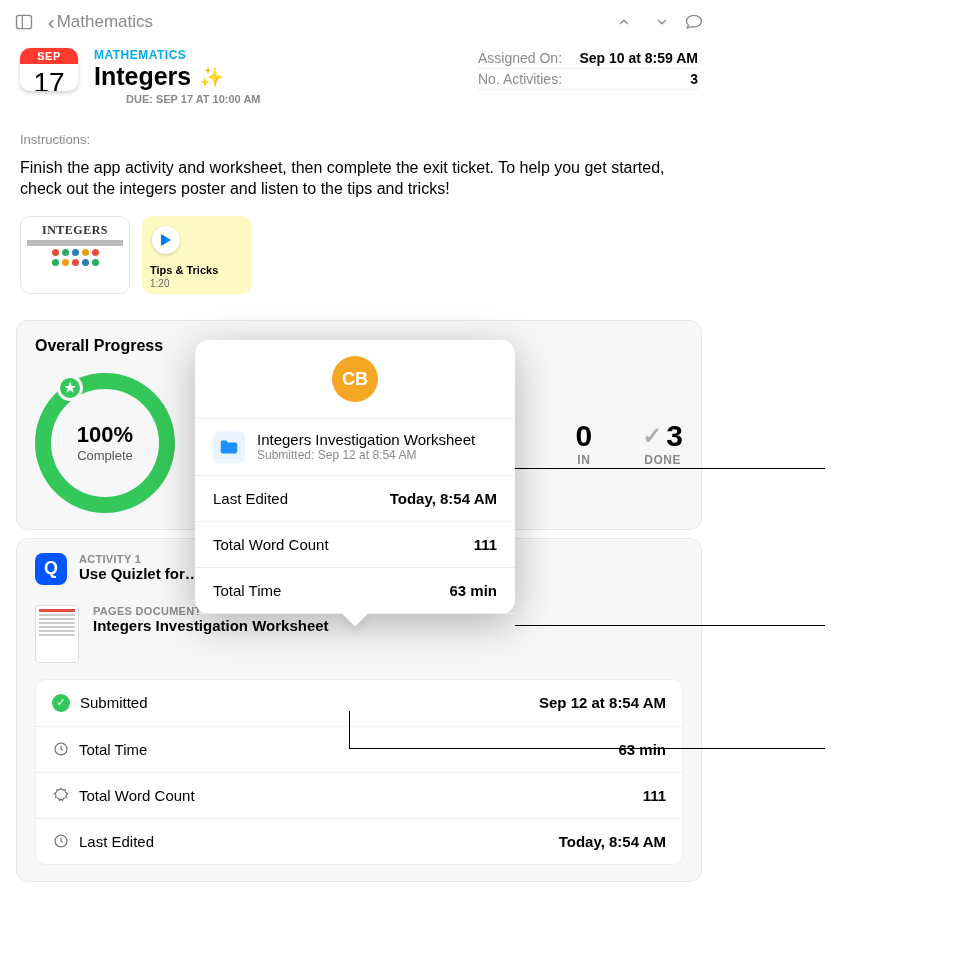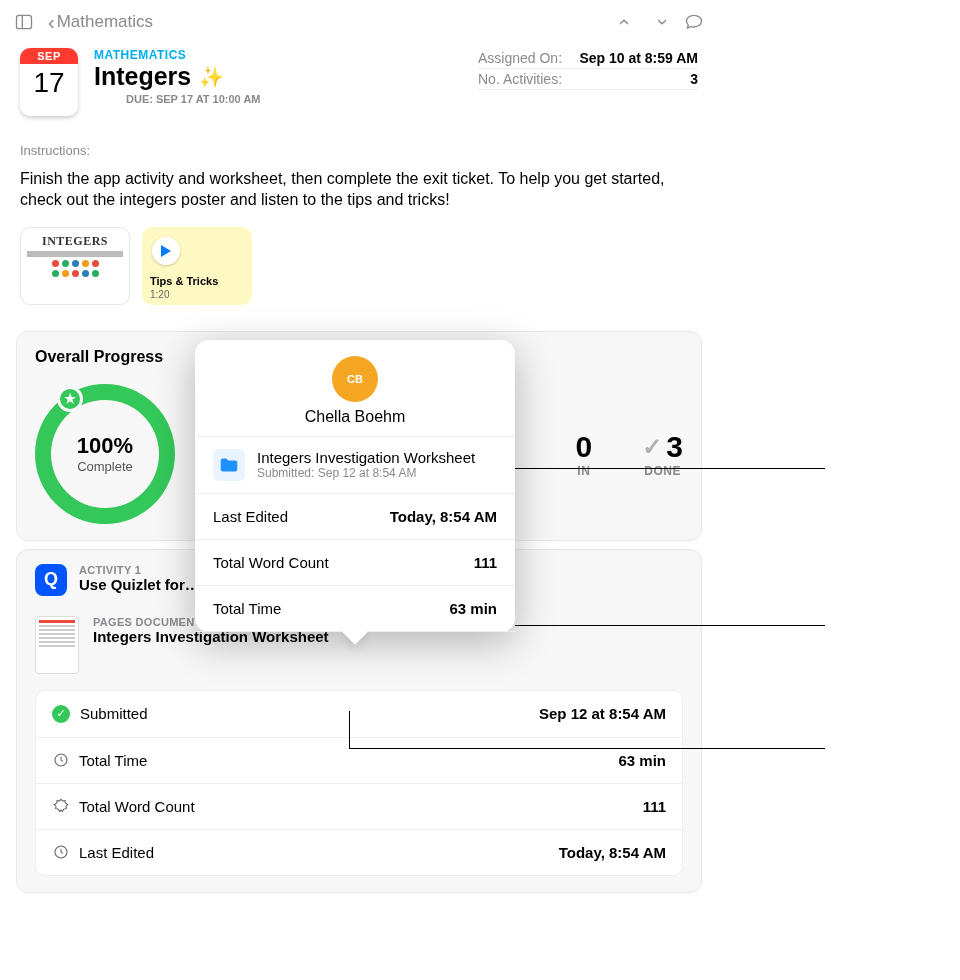--- a/index.html
+++ b/index.html
@@ -33,21 +33,21 @@
   .icon-sm { width: 20px; height: 20px; display: inline-flex; align-items: center; justify-content: center; }
   .chev { font-size: 20px; line-height: 1; }
 
   
   .header {
     display: flex;
     align-items: flex-start;
     padding: 4px 20px 12px 20px;
   }
   .cal {
-    width: 58px; height: 68px;
+    width: 58px; height: 43px;
     border-radius: 10px;
     background: #fff;
     box-shadow: 0 2px 4px rgba(0,0,0,.2);
     overflow: hidden;
     flex-shrink: 0;
   }
   .cal .month { background: #ff3b30; color: #fff; text-align: center; font-size: 11px; font-weight: 700; padding: 2px 0; letter-spacing: .5px; }
   .cal .day { text-align: center; font-size: 28px; font-weight: 500; padding-top: 3px; }
   .title-block { margin-left: 16px; }
   .subject-chip { color: #00adef; font-size: 12px; font-weight: 700; letter-spacing: .5px; }
@@ -174,21 +174,21 @@
   .popover {
     position:absolute;
     left:195px; top:340px;
     width:320px;
     background:#fff;
     border-radius:14px;
     box-shadow: 0 10px 40px rgba(0,0,0,.28);
     z-index:20;
   }
   .popover .student { text-align:center; padding:16px 18px 10px; border-bottom:1px solid #eee; }
-  .avatar { width:46px; height:46px; border-radius:50%; background:#f5a623; color:#fff; font-weight:700; display:inline-flex; align-items:center; justify-content:center; font-size:11px; margin-bottom:6px; }
+  .avatar { width:46px; height:46px; border-radius:50%; background:#f5a623; color:#fff; font-weight:700; display:inline-flex; align-items:center; justify-content:center; font-size:18px; margin-bottom:6px; }
   .student-name { font-size:16px; }
   .pop-row { display:flex; justify-content:space-between; padding:14px 18px; border-bottom:1px solid #eee; font-size:15px; }
   .pop-row:last-child { border-bottom:none; }
   .pop-row .val { font-weight:700; font-size:15px; }
   .pop-file { display:flex; gap:12px; padding:12px 18px; border-bottom:1px solid #eee; align-items:flex-start; }
   .file-icon { width:32px; height:32px; border-radius:6px; background:#eaf4ff; display:flex; align-items:center; justify-content:center; }
   .file-icon svg { width:22px; height:22px; }
   .pop-file .ftitle { font-size:15px; }
   .pop-file .fsub { font-size:12px; color:#8a8a8e; }
   .pop-tail {
@@ -389,21 +389,20 @@
         <span class="right">Today, 8:54 AM</span>
       </div>
     </div>
   </div>
 
   <div class="popover">
     <div class="student">
       <div class="avatar">
           <span>CB</span>
         </div>
-      <div class="student-name">Chella Boehm</div>
     </div>
     <div class="pop-file">
       <div class="file-icon">
         <svg viewBox="0 0 24 24">
             <path d="M3 7c0-1 1-2 2-2h4l2 2h8c1 0 2 1 2 2v8c0 1-1 2-2 2H5c-1 0-2-1-2-2V7z" fill="#1e90ff"></path>
           </svg>
       </div>
       <div>
         <div class="ftitle">Integers Investigation Worksheet</div>
         <div class="fsub">Submitted: Sep 12 at 8:54 AM</div>

